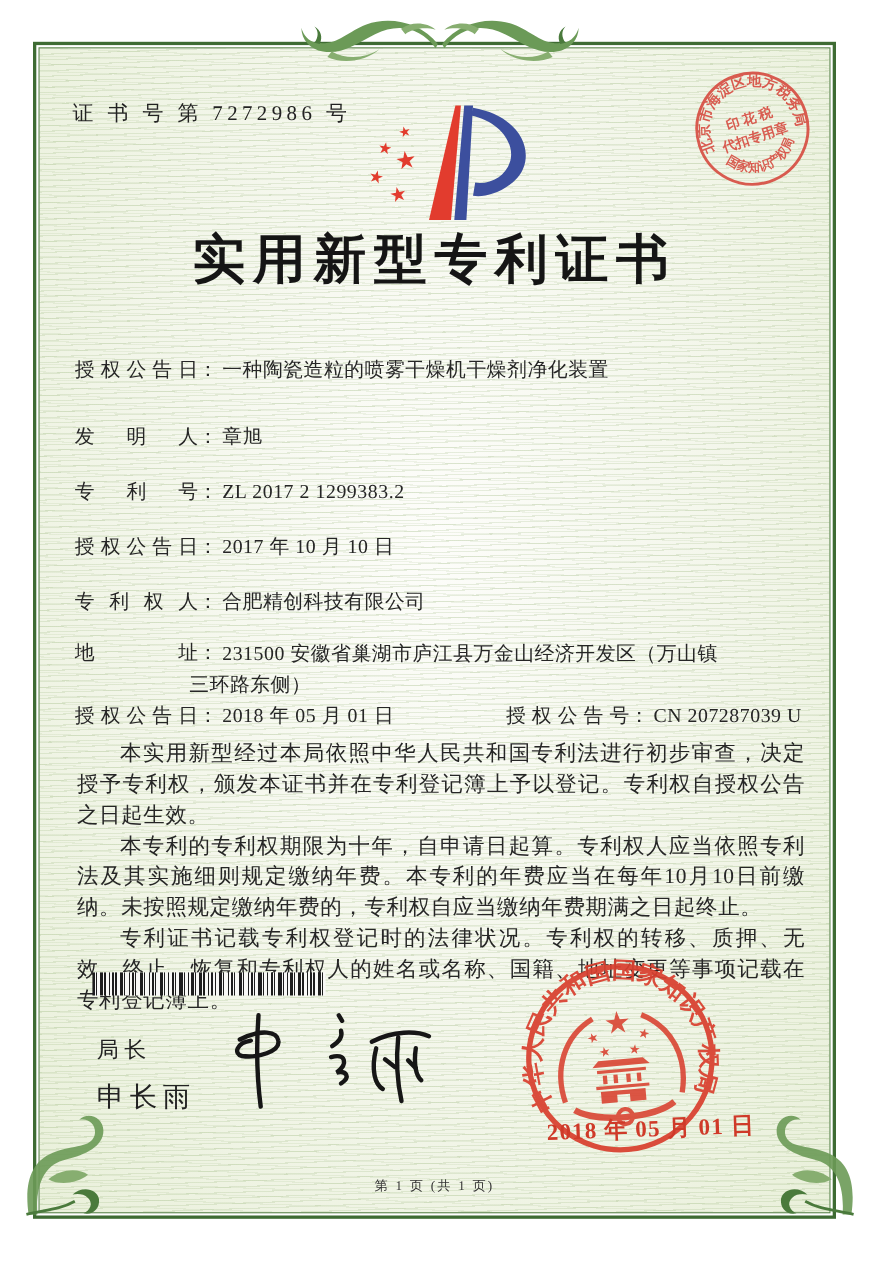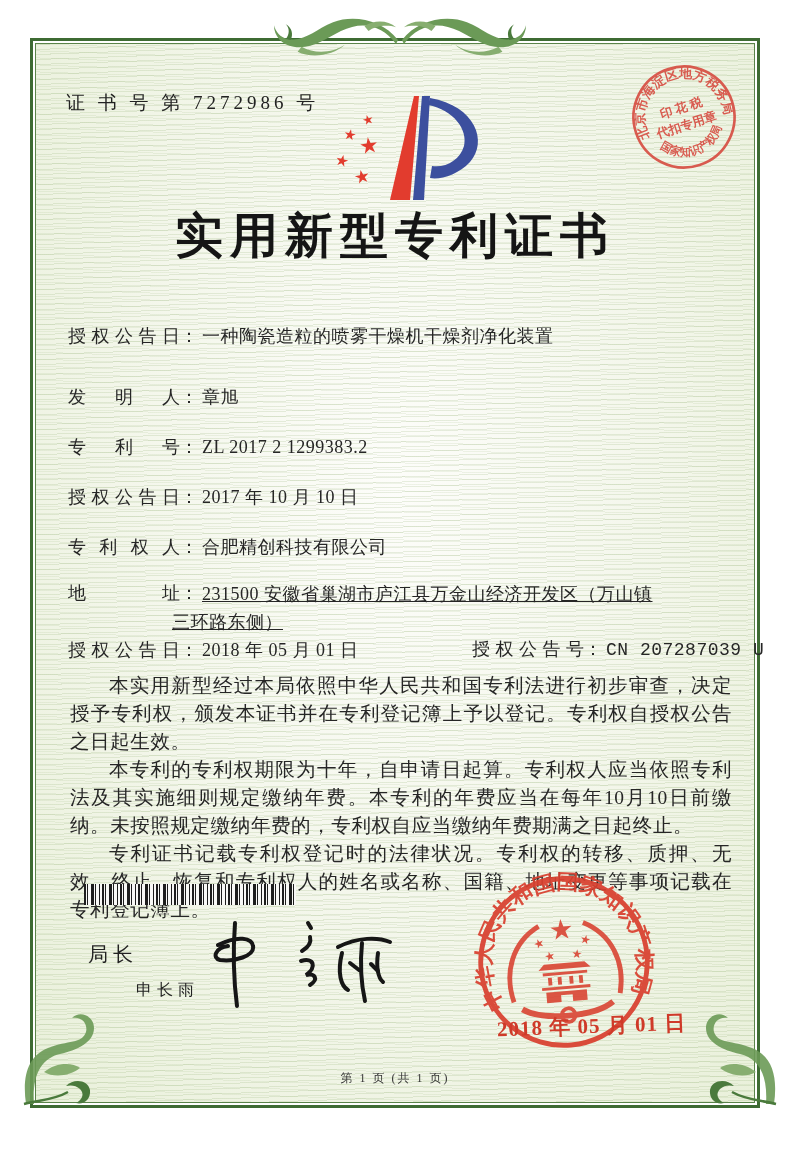--- a/index.html
+++ b/index.html
@@ -14,33 +14,33 @@
       repeating-linear-gradient(2deg,  rgba(140,172,108,.13) 0 1px, rgba(0,0,0,0) 1px 7px),
       radial-gradient(ellipse at 50% 42%, #fdfdfa 0%, #f3f6ea 55%, #e9f0da 100%);}
   .abs{position:absolute;}
   .cert-no{left:66px;top:90px;font-size:19px;letter-spacing:4px;color:#222;}
   .title{left:30px;top:204px;width:730px;text-align:center;font-size:48px;font-weight:bold;
          letter-spacing:7px;color:#151515;}
   .row{position:absolute;left:68px;right:60px;font-size:18px;line-height:27px;color:#262626;white-space:nowrap;}
   .lab{display:inline-block;width:112px;text-align:justify;text-align-last:justify;vertical-align:top;}
   .colon{display:inline-block;margin-right:4px;vertical-align:top;}
   .val{display:inline-block;vertical-align:top;letter-spacing:0.5px;}
-  .val-block{display:inline-block;vertical-align:top;line-height:28px;letter-spacing:0.5px;white-space:nowrap;text-decoration:underline;}
+  .val-block{display:inline-block;vertical-align:top;line-height:28px;letter-spacing:0.5px;white-space:nowrap;}
   .addr2{margin-left:-30px;}
-  .grant-no{position:absolute;left:404px;top:0;font-family:Liberation Mono, monospace;}
+  .grant-no{position:absolute;left:392px;top:0;}
   .paras{left:70px;top:672px;width:662px;font-size:19.5px;line-height:28px;
          letter-spacing:0.6px;text-align:justify;color:#262626;}
   .paras p{margin:0;text-indent:2em;}
   .barcode{left:84px;top:884px;width:212px;height:21px;
     background:repeating-linear-gradient(90deg,
       #1d1d1d 0 2px,#f8f8f6 2px 3px,#1d1d1d 3px 4px,#f8f8f6 4px 7px,
       #1d1d1d 7px 10px,#f8f8f6 10px 11px,#1d1d1d 11px 12px,#f8f8f6 12px 15px,
       #1d1d1d 15px 16px,#f8f8f6 16px 18px);}
   .commissioner{left:88px;top:941px;font-size:20px;letter-spacing:5px;color:#222;}
-  .commissioner-name{left:88px;top:980px;font-size:16px;letter-spacing:5px;color:#222;margin-left:48px;}
+  .commissioner-name{left:88px;top:980px;font-size:25px;letter-spacing:5px;color:#222;}
   .seal-date{left:497px;top:1012px;font-size:21px;font-weight:bold;letter-spacing:1px;
              color:#cf3a29;transform:rotate(-2deg);}
   .footer{left:30px;top:1070px;width:730px;text-align:center;font-size:12px;
           letter-spacing:2px;color:#333;}
   .tax-stamp{left:622px;top:55px;width:124px;height:124px;transform:rotate(-18deg);opacity:.88;}
   .gov-seal{left:472px;top:870px;width:184px;height:184px;transform:rotate(-5deg);opacity:.93;}
   .logo{left:330px;top:92px;width:164px;height:116px;}
   .sig{left:190px;top:915px;width:225px;height:100px;}
   .orn-top{left:272px;top:12px;width:256px;height:48px;}
   .orn-bl{left:14px;top:1012px;width:100px;height:100px;}

